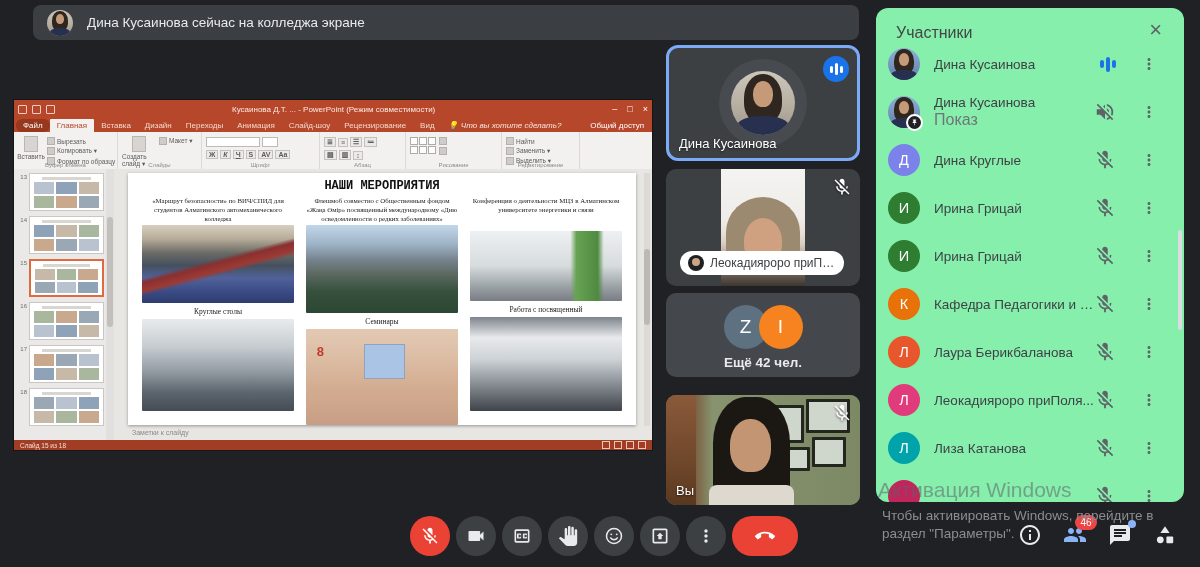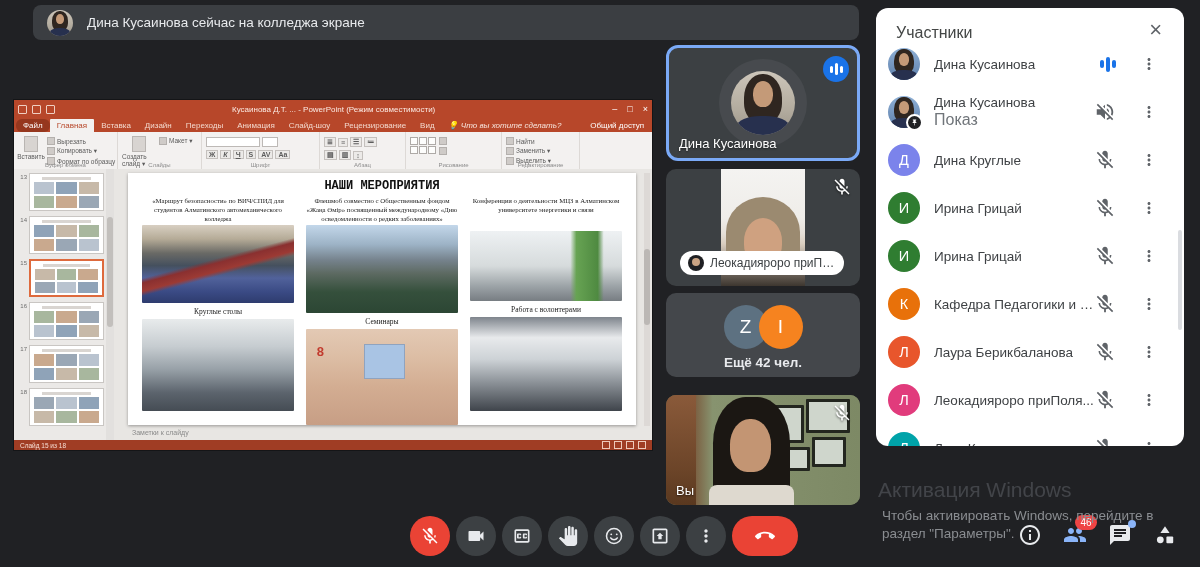--- a/index.html
+++ b/index.html
@@ -108,21 +108,21 @@
   .oav.i2{margin-left:-9px;z-index:2;}
   .ovl-label{position:absolute;left:0;right:0;top:62px;text-align:center;color:#e8eaed;font-size:13.5px;font-weight:bold;}
   .tile4{left:666px;top:395px;width:194px;height:110px;background:#75805e;}
   .scene{position:absolute;inset:0;background:linear-gradient(90deg,#6b4a33 0%,#7a5a3d 14%,#87936f 24%,#7d8965 100%);}
   .shelf{position:absolute;left:0;top:0;width:30px;height:100%;background:linear-gradient(180deg,#8a5a3a,#6b4428 70%,#59381f);}
   .frame{position:absolute;background:#cfd6cc;border:3px solid #23261f;border-radius:1px;}
   .p-hair{position:absolute;left:24%;top:2%;width:40%;height:100%;background:#1b1713;border-radius:42% 42% 0 0;}
   .p-face{position:absolute;left:33%;top:22%;width:21%;height:48%;background:#c39573;border-radius:48% 48% 42% 42%;}
   .p-shirt{position:absolute;left:22%;bottom:0;width:44%;height:18%;background:#ded9cf;border-radius:8px 8px 0 0;}
   
-  .panel{position:absolute;left:876px;top:8px;width:308px;height:438px;background:#ffffff;border-radius:12px;overflow:hidden;}
+  .panel{position:absolute;left:876px;top:8px;width:308px;height:494px;background:#86efac;border-radius:12px;overflow:hidden;}
   .panel-title{position:absolute;left:20px;top:16px;font-size:16px;color:#444746;}
   .panel-close{position:absolute;right:16px;top:10px;font-size:22px;color:#5f6368;background:none;border:none;cursor:pointer;line-height:1;}
   .rows{position:absolute;left:0;right:0;top:32px;}
   .prow{display:flex;align-items:center;height:48px;padding:0 26px 0 12px;box-sizing:border-box;}
   .pav{width:32px;height:32px;border-radius:50%;flex:none;display:flex;align-items:center;justify-content:center;
        color:#fff;font-size:14.5px;position:relative;}
   .pav .portrait{width:32px;height:32px;}
   .pin{position:absolute;right:-3px;bottom:-3px;width:13px;height:13px;border-radius:50%;background:#202124;
        border:2px solid #fff;display:flex;align-items:center;justify-content:center;color:#fff;}
   .pnames{flex:1;margin-left:14px;min-width:0;}
@@ -381,21 +381,21 @@
               </div>
               <div class="scol">
                 <div class="shead">Флешмоб совместно с Общественным фондом «Жаңа Өмір» посвященный международному «Дню осведомленности о редких заболеваниях»</div>
                 <div class="ph p2" style="height: 88px;"></div>
                 <div class="cap">Семинары</div>
                 <div class="ph p5" style="height: 96px;"></div>
               </div>
               <div class="scol">
                 <div class="shead">Конференция о деятельности МЦЗ в Алматинском университете энергетики и связи</div>
                 <div class="ph p3" style="height: 70px; margin-top: 6px;"></div>
-                <div class="cap">Работа с волонтерами</div>
+                <div class="cap">Работа с посвященный</div>
                 <div class="ph p6" style="height: 94px;"></div>
               </div>
             </div>
         </div>
         <span class="notes-hint">Заметки к слайду</span>
         <div class="slide-vscroll">
             <i></i>
           </div>
       </div>
     </div>

